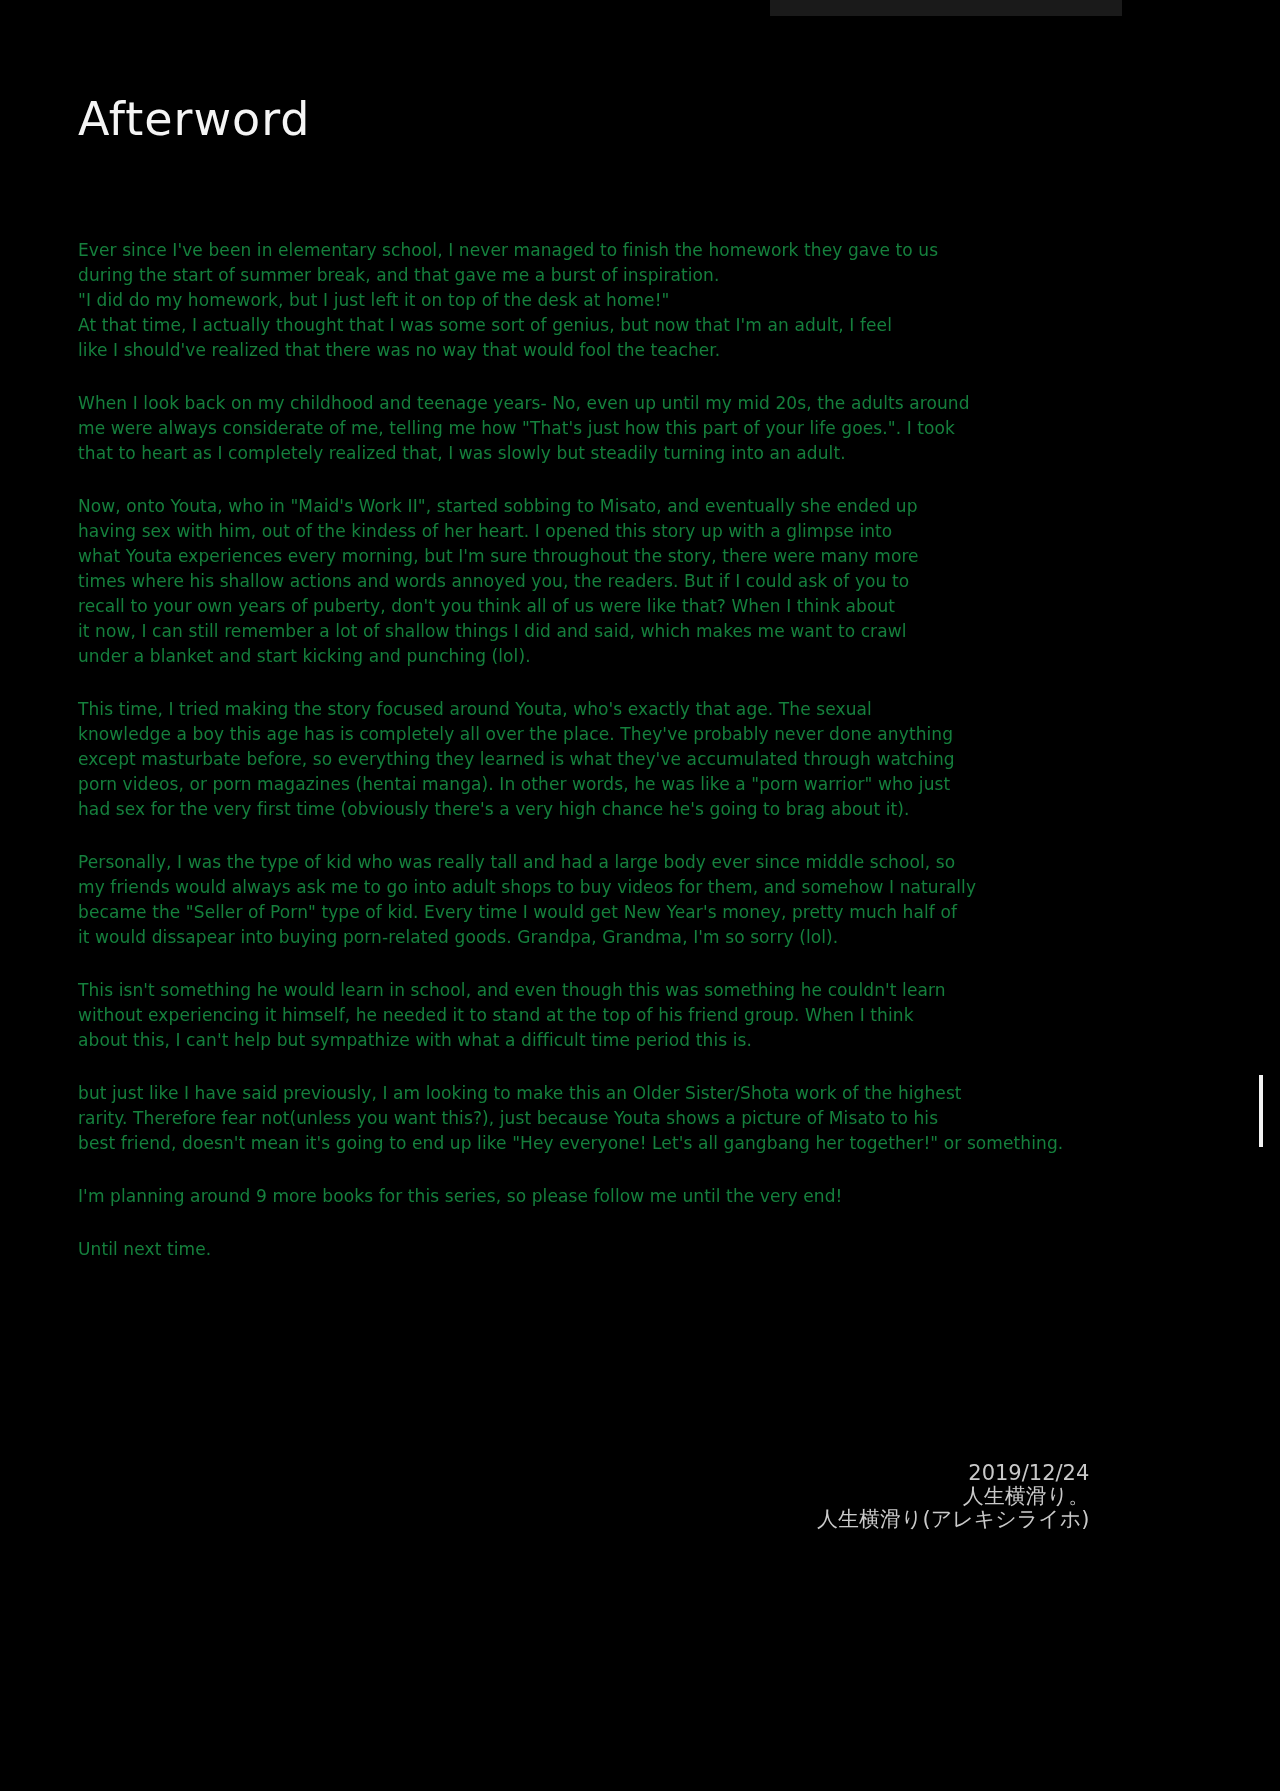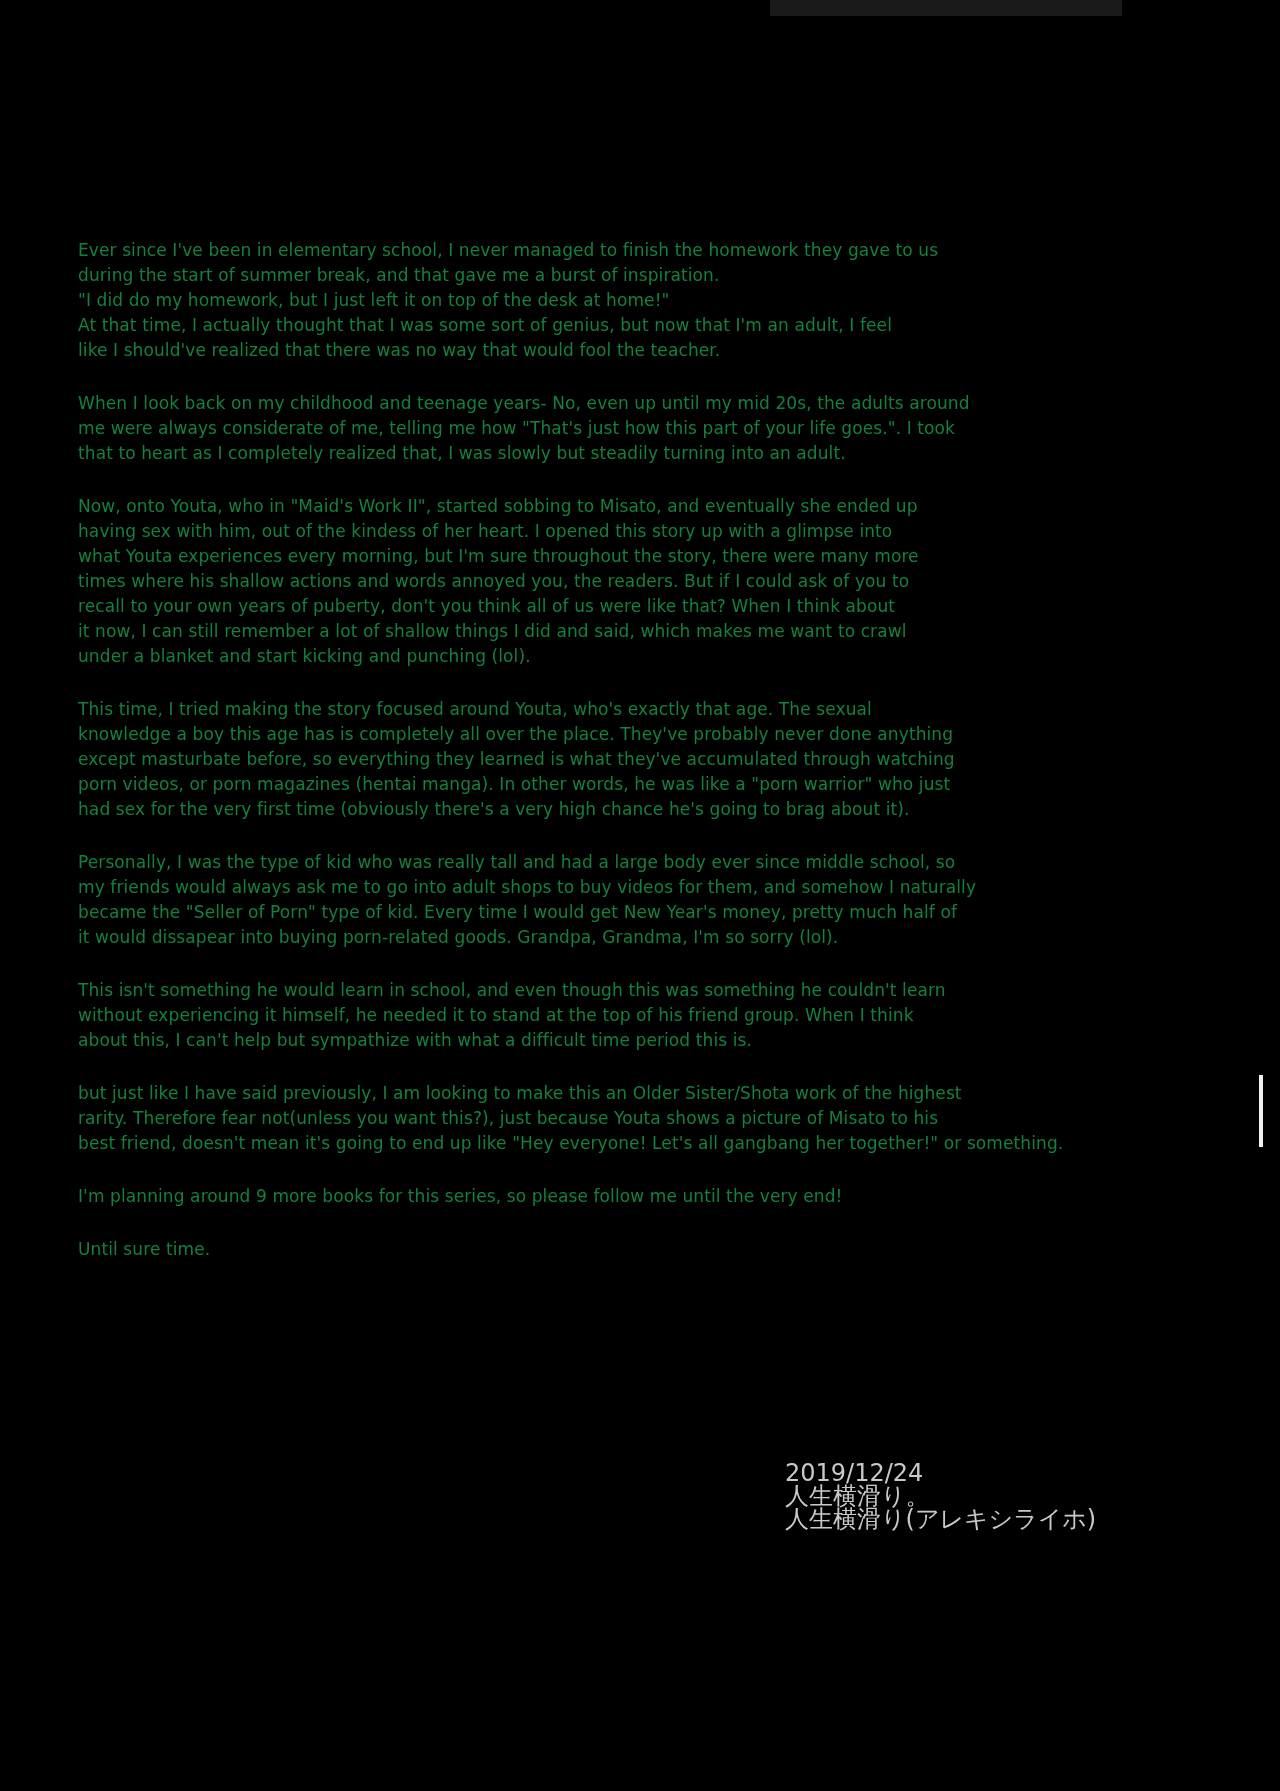--- a/index.html
+++ b/index.html
@@ -50,35 +50,37 @@
     font-size: 17px;
     line-height: 25px;
     letter-spacing: 0.1px;
   }
   .para {
     margin: 0 0 28px 0;
     white-space: pre-line;
   }
   .signature {
     position: absolute;
-    left: 785px;
+    left: 817px;
     top: 1462px;
     color: #c9c9c9;
-    font-size: 24px;
+    font-size: 21px;
     line-height: 23px;
+    text-align: right;
   }
   .signature div { white-space: nowrap; }
 </style>
 </head>
 <body>
 
 <div class="page">
 
   <div class="scan-strip-top"></div>
 
+  <h1 class="title">Afterword</h1>
 
   <div class="body-text">
     <p class="para">Ever since I've been in elementary school, I never managed to finish the homework they gave to us
 during the start of summer break, and that gave me a burst of inspiration.
 "I did do my homework, but I just left it on top of the desk at home!"
 At that time, I actually thought that I was some sort of genius, but now that I'm an adult, I feel
 like I should've realized that there was no way that would fool the teacher.</p>
     <p class="para">When I look back on my childhood and teenage years- No, even up until my mid 20s, the adults around
 me were always considerate of me, telling me how "That's just how this part of your life goes.". I took
 that to heart as I completely realized that, I was slowly but steadily turning into an adult.</p>
@@ -98,21 +100,21 @@
 my friends would always ask me to go into adult shops to buy videos for them, and somehow I naturally
 became the "Seller of Porn" type of kid. Every time I would get New Year's money, pretty much half of
 it would dissapear into buying porn-related goods. Grandpa, Grandma, I'm so sorry (lol).</p>
     <p class="para">This isn't something he would learn in school, and even though this was something he couldn't learn
 without experiencing it himself, he needed it to stand at the top of his friend group. When I think
 about this, I can't help but sympathize with what a difficult time period this is.</p>
     <p class="para">but just like I have said previously, I am looking to make this an Older Sister/Shota work of the highest
 rarity. Therefore fear not(unless you want this?), just because Youta shows a picture of Misato to his
 best friend, doesn't mean it's going to end up like "Hey everyone! Let's all gangbang her together!" or something.</p>
     <p class="para">I'm planning around 9 more books for this series, so please follow me until the very end!</p>
-    <p class="para">Until sure time.</p>
+    <p class="para">Until next time.</p>
   </div>
 
   <div class="signature">
     <div>2019/12/24</div>
     <div>人生横滑り。</div>
     <div>人生横滑り(アレキシライホ)</div>
   </div>
 
   <div class="scan-line-right"></div>
 

